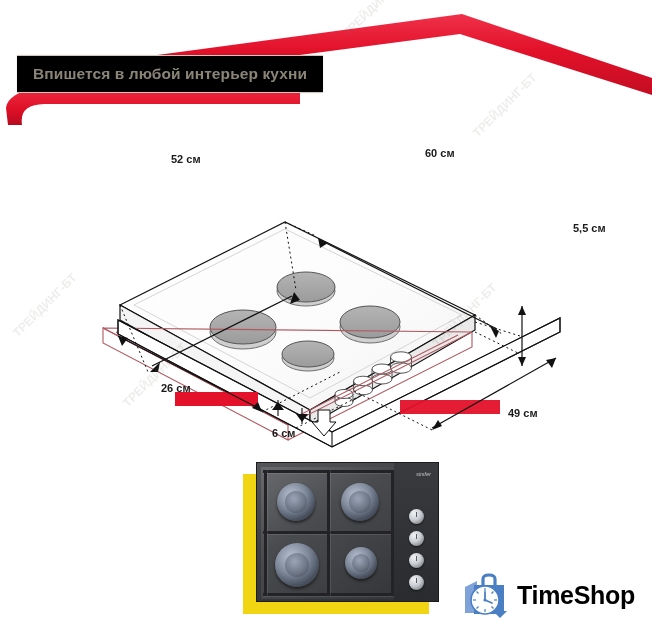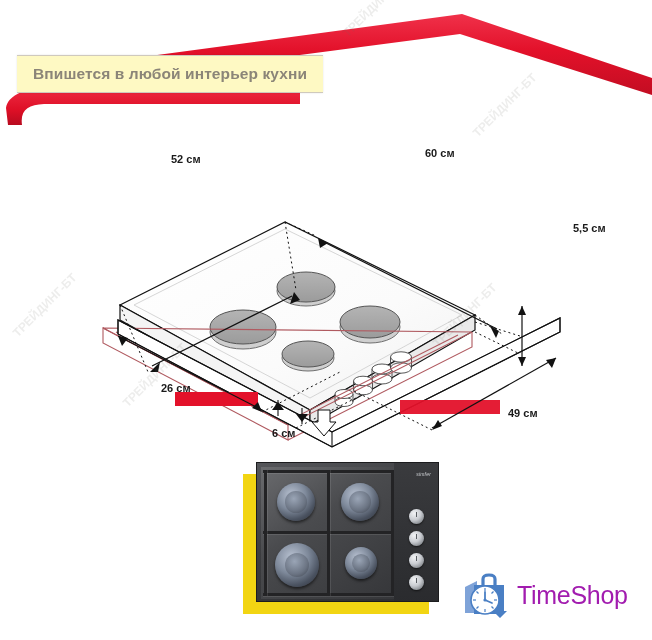--- a/index.html
+++ b/index.html
@@ -28,21 +28,21 @@
   .ribbon-svg {
     position: absolute;
     left: 0; top: 0;
   }
   .title-box {
     position: absolute;
     left: 17px;
     top: 55px;
     width: 306px;
     height: 38px;
-    background: #fef9c3;
+    background: #000000;
     border-top: 1px solid #cfc9bd;
     border-bottom: 1px solid #cfc9bd;
     box-shadow: 0 0 2px rgba(0,0,0,0.10);
     display: flex;
     align-items: center;
     box-sizing: border-box;
     padding-left: 16px;
   }
   .title-text {
     font-size: 15.5px;
@@ -155,22 +155,22 @@
     position: absolute;
     left: 460px;
     top: 562px;
     width: 185px;
     height: 66px;
     display: flex;
     align-items: center;
   }
   .logo-text {
     font-size: 25px;
-    font-weight: normal;
-    color: #a21caf;
+    font-weight: bold;
+    color: #000000;
     letter-spacing: -0.3px;
     margin-left: 5px;
   }
 
   
   .wm {
     position: absolute;
     font-size: 12px;
     color: rgba(110,105,100,0.12);
     font-weight: bold;

